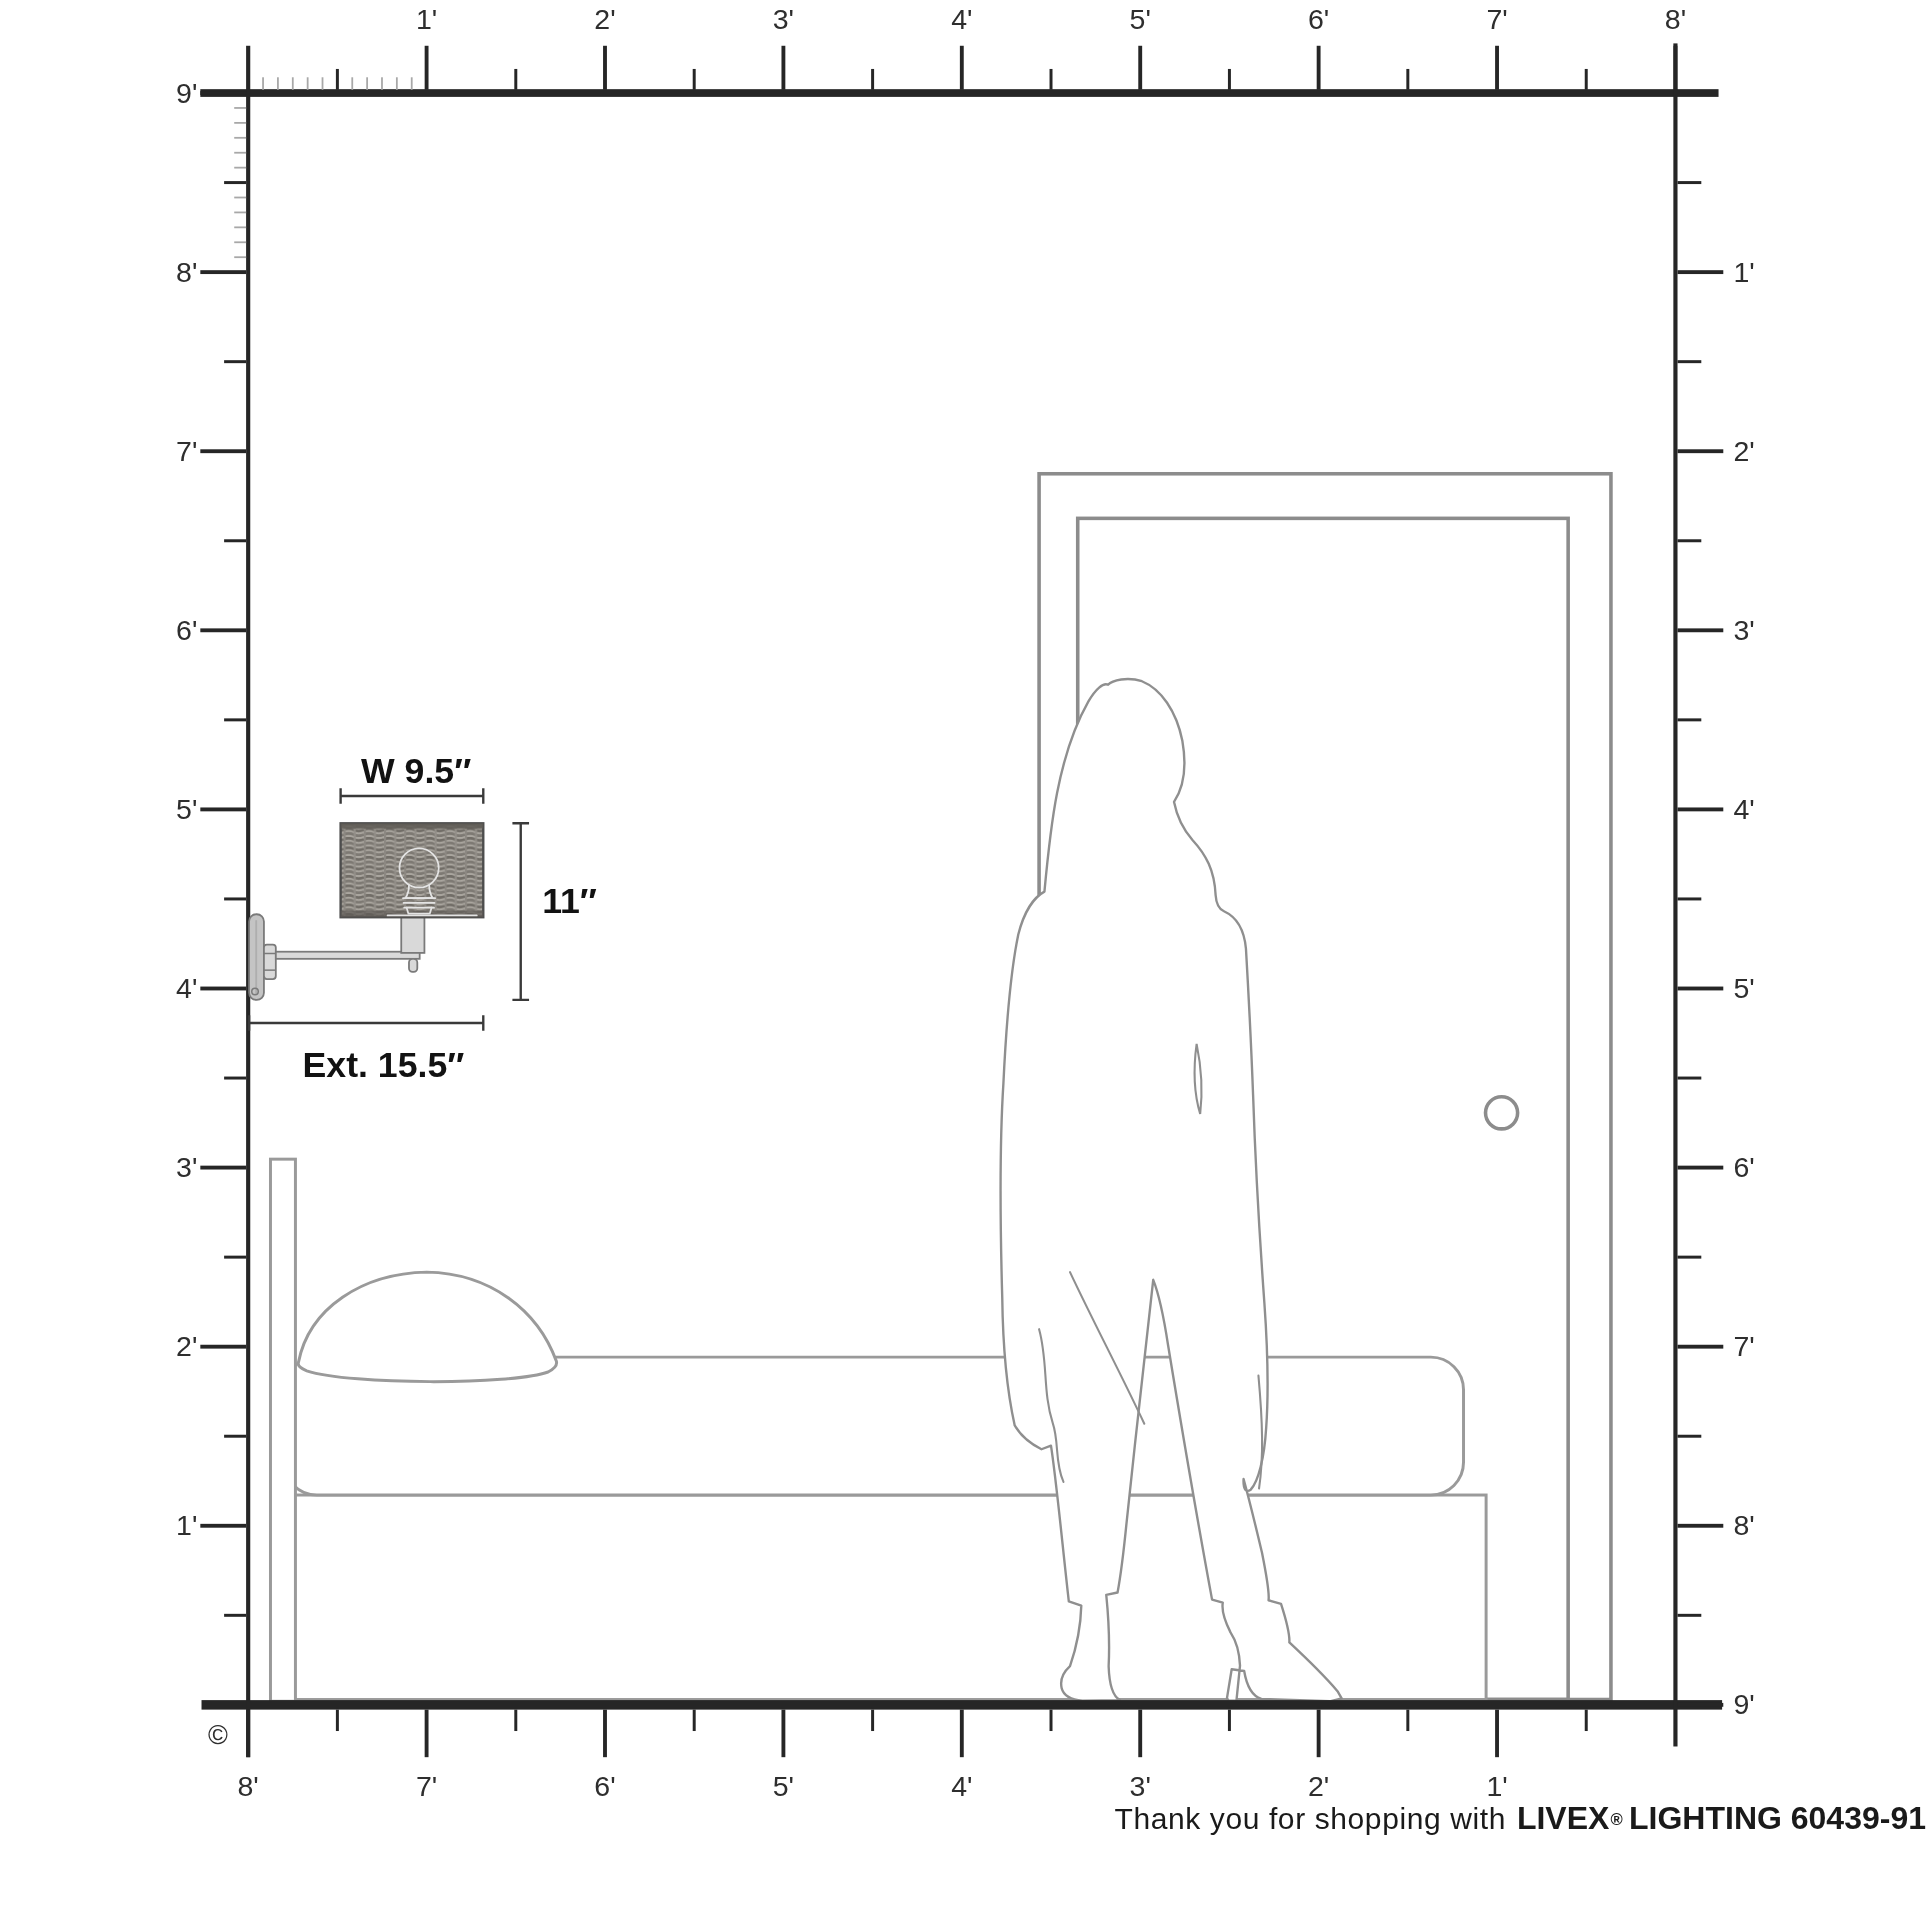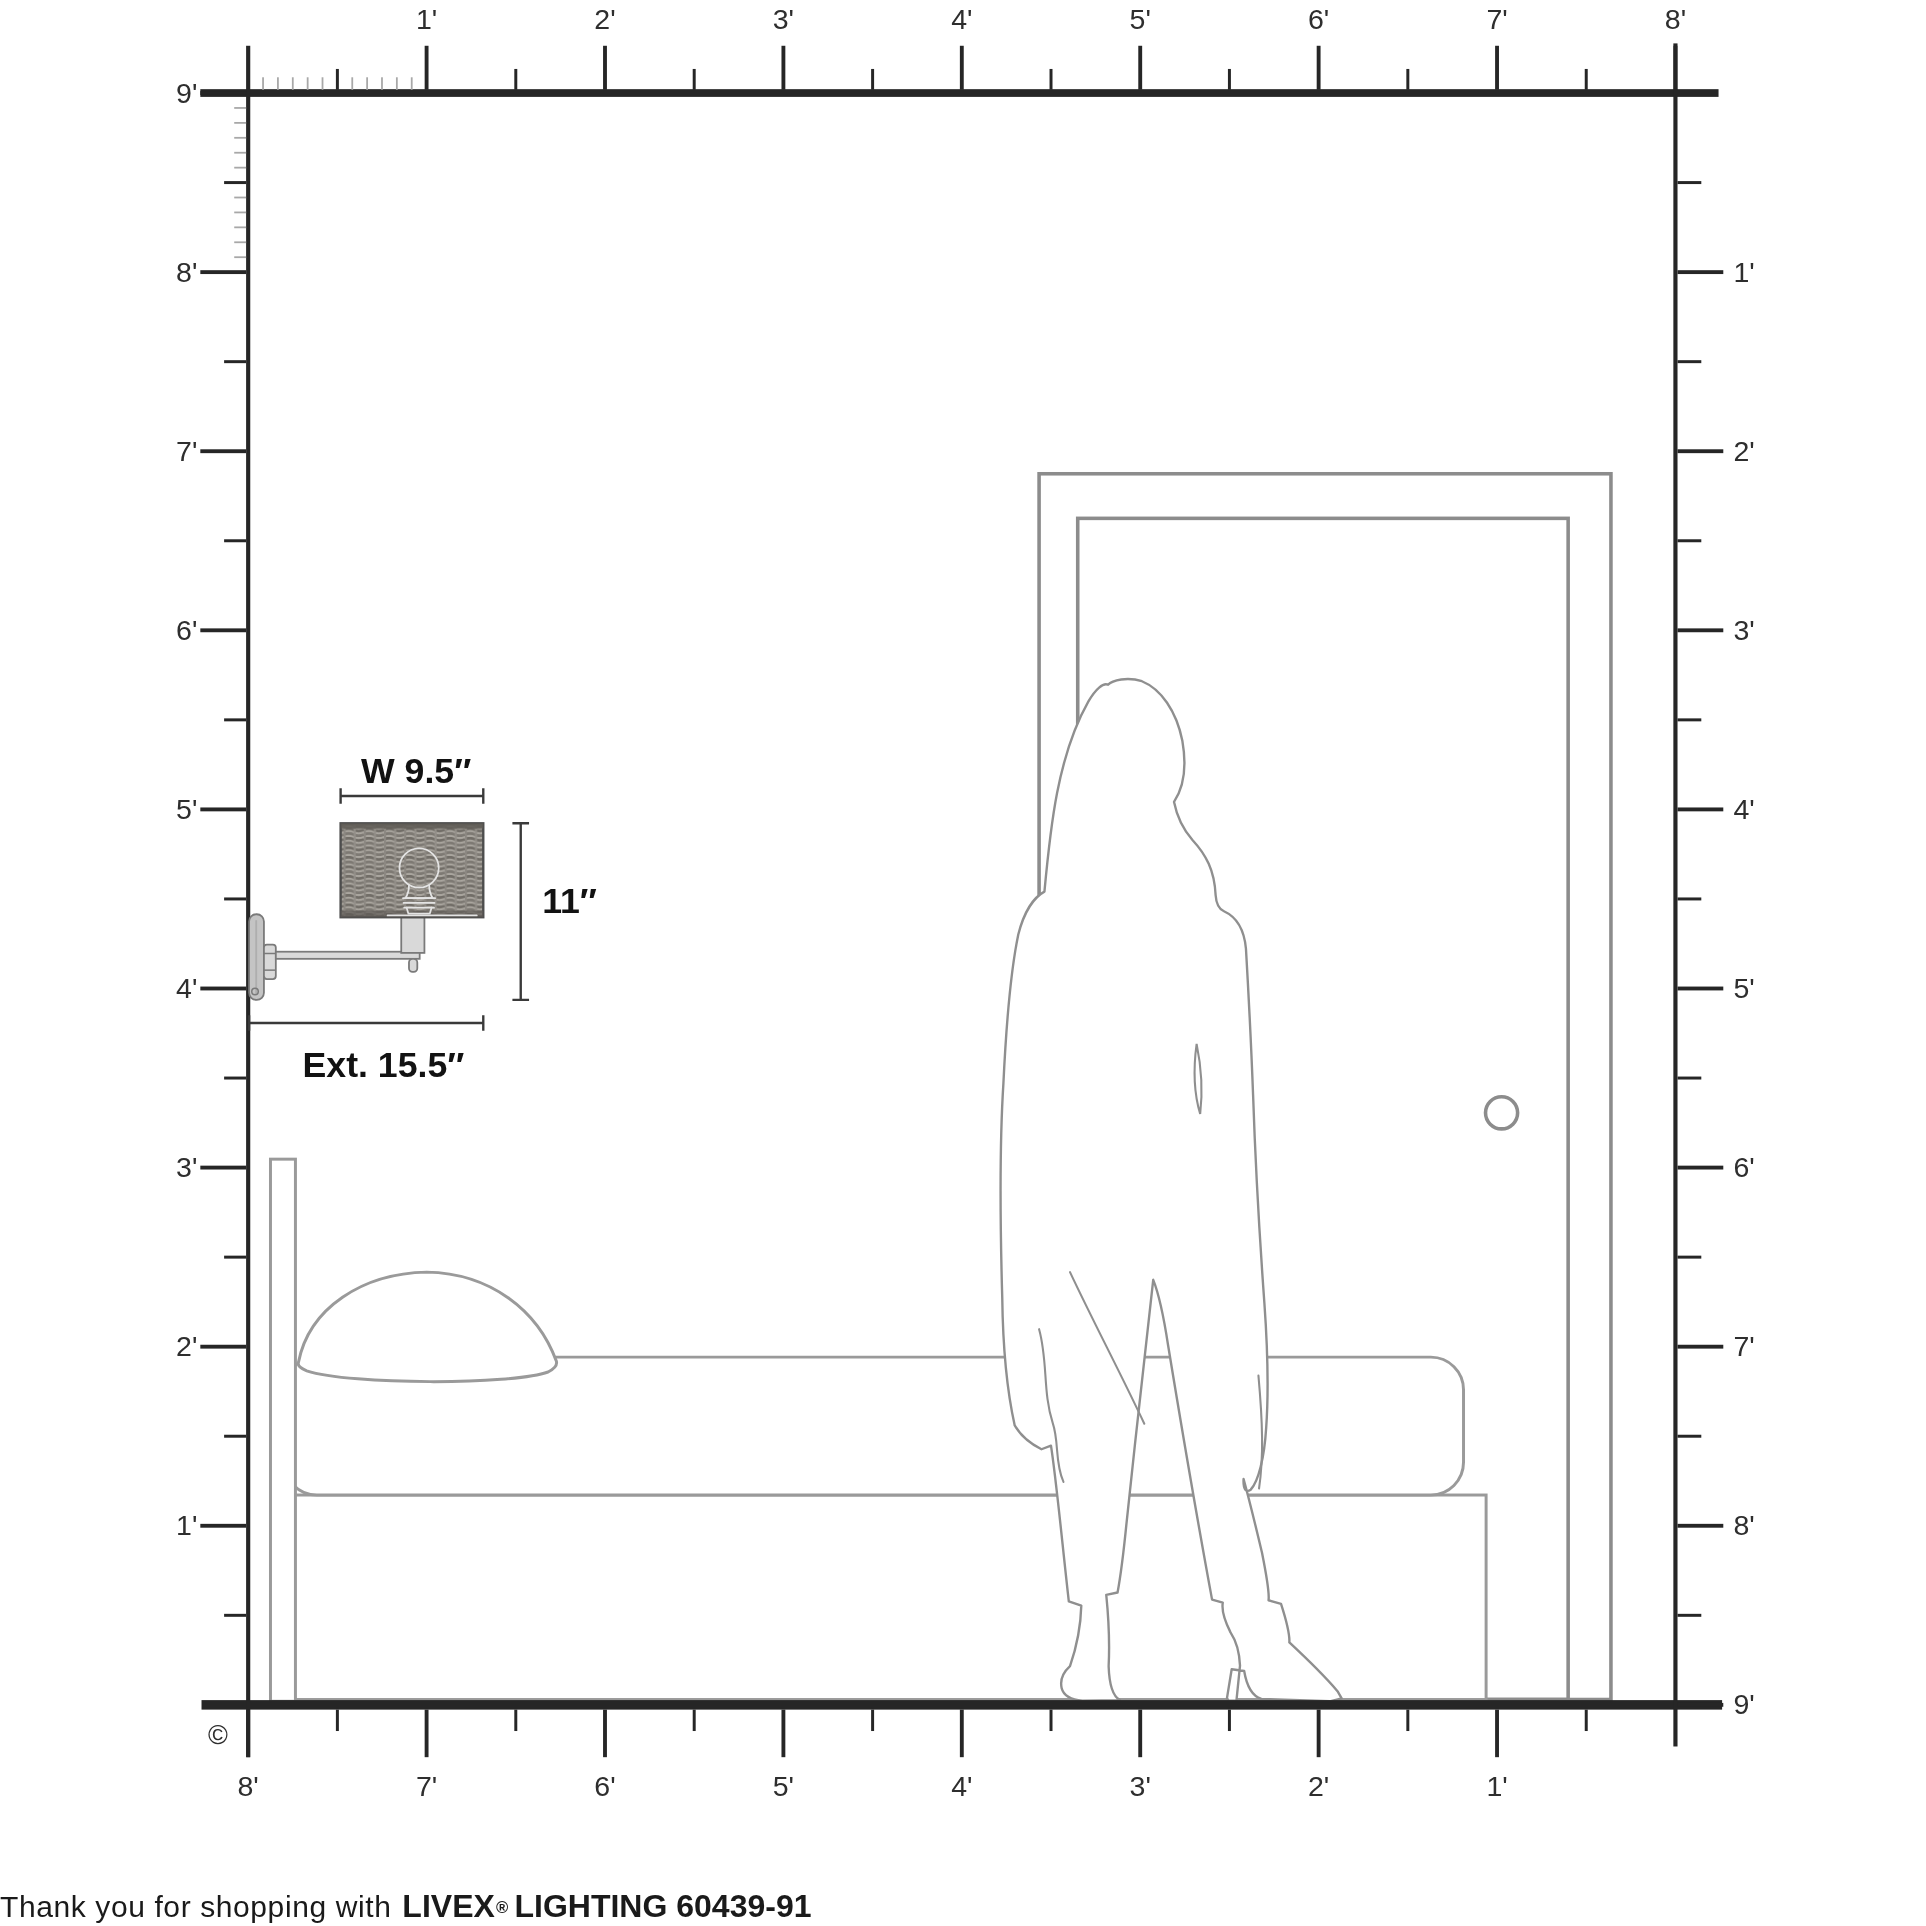--- a/index.html
+++ b/index.html
@@ -18,21 +18,21 @@
   .door-line{fill:none;stroke:var(--line);stroke-width:6;}
   .bed-line{fill:#ffffff;stroke:#9a9a9a;stroke-width:5;}
   .person{fill:#ffffff;stroke:#8f8f8f;stroke-width:4;stroke-linejoin:round;stroke-linecap:round;}
   .person-detail{fill:none;stroke:#8f8f8f;stroke-width:3.5;stroke-linecap:round;}
   .fixture{fill:var(--fixture-fill);stroke:var(--fixture-stroke);stroke-width:3;}
   .fixture-dk{fill:#c4c4c4;stroke:var(--fixture-stroke);stroke-width:3;}
   .bulb{fill:none;stroke:var(--bulb-outline);stroke-width:3;stroke-linecap:round;}
   .dim{stroke:var(--dim);stroke-width:4;fill:none;stroke-linecap:butt;}
   text.dimtxt{font-family:"Liberation Sans","DejaVu Sans",sans-serif;font-size:60px;font-weight:bold;fill:var(--dim-text);}
   .copyright{position:absolute;left:208px;top:1720px;font-size:27px;color:var(--label);}
-  .footer{position:absolute;left:0;top:1888px;width:1926px;text-align:left;color:#1a1a1a;white-space:nowrap;}
+  .footer{position:absolute;left:0;top:1800px;width:1926px;text-align:right;color:#1a1a1a;white-space:nowrap;}
   .footer .thin{font-size:30px;font-weight:400;letter-spacing:0.6px;}
   .footer .bold{font-size:32px;font-weight:700;letter-spacing:0;}
   .footer sup{font-size:16.6px;font-weight:700;vertical-align:super;margin:0 3.6px 0 1.2px;}
 </style>
 </head>
 <body>
 
 <div class="stage">
 
   <svg width="1926" height="1926" viewBox="0 0 3240 3240">

